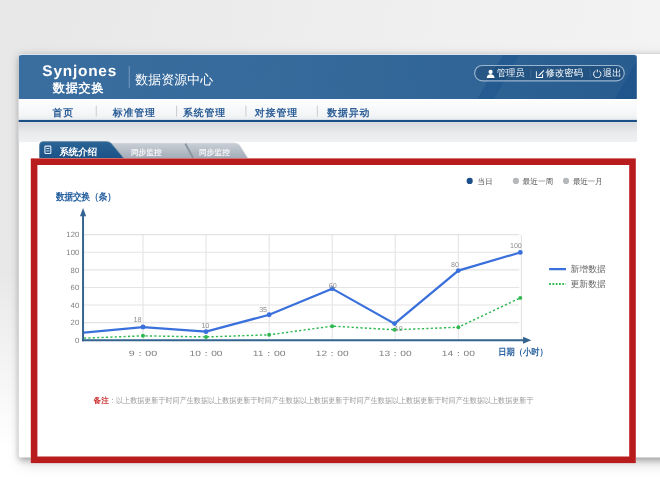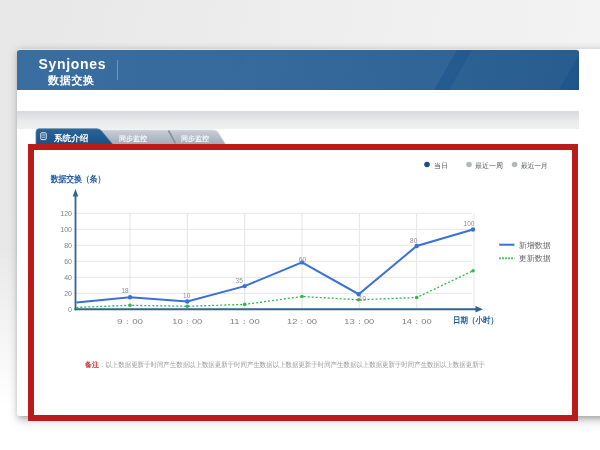--- a/index.html
+++ b/index.html
@@ -55,20 +55,51 @@
 </style>
 </head>
 <body>
 <div class="win">
   <div class="hdr">
     <div class="sheen1"></div>
       <div class="sheen2"></div>
     <div class="logo1">Synjones</div>
     <div class="logo2">数据交换</div>
     <div class="hdiv"></div>
+    <div class="htitle">数据资源中心</div>
+    <div class="pill">
+      <svg style="left:10px" width="8" height="8" viewBox="0 0 8 8">
+          <circle cx="4" cy="2.4" r="1.9" fill="#fff"></circle>
+          <path d="M0.4 8 Q0.7 4.6 4 4.6 Q7.3 4.6 7.6 8 Z" fill="#fff"></path>
+        </svg>
+      <span style="left:19.5px">管理员</span>
+      <div class="pdiv" style="left:49.5px"></div>
+      <svg style="left:55px" width="8" height="8" viewBox="0 0 8 8">
+          <path d="M0.5 1.8 L0.5 7.5 L6.2 7.5 L6.2 4.4" stroke="#fff" stroke-width="1" fill="none"></path>
+          <path d="M2.6 5.2 L7.2 0.6 L7.9 1.3 L3.4 5.8 L2.4 6 Z" fill="#fff"></path>
+        </svg>
+      <span style="left:64px">修改密码</span>
+      <div class="pdiv" style="left:104px"></div>
+      <svg style="left:107px" width="8" height="8" viewBox="0 0 8 8">
+          <path d="M2.3 1.4 A3.4 3.4 0 1 0 5.7 1.4" stroke="#fff" stroke-width="0.9" fill="none"></path>
+          <line x1="4" y1="0" x2="4" y2="2.8" stroke="#fff" stroke-width="0.9"></line>
+        </svg>
+      <span style="left:116px">退出</span>
+    </div>
+  </div>
+  <div class="nav">
+    <span style="left:5.5px;width:70px;">首页</span>
+    <div class="nsep" style="left:69.7px"></div>
+    <span style="left:70px;width:70px;">标准管理</span>
+    <div class="nsep" style="left:142.9px"></div>
+    <span style="left:134px;width:70px;">系统管理</span>
+    <div class="nsep" style="left:205.7px"></div>
+    <span style="left:199.3px;width:70px;">对接管理</span>
+    <div class="nsep" style="left:271.4px"></div>
+    <span style="left:265px;width:70px;">数据异动</span>
   </div>
   <div class="gap"></div>
   <svg class="tabs" width="561" height="16" viewBox="0 0 561 16">
     <defs>
       <linearGradient id="gt" x1="0" y1="0" x2="0" y2="1">
         <stop offset="0" stop-color="#c9cfd6"></stop>
           <stop offset="1" stop-color="#a2acb8"></stop>
       </linearGradient>
       <linearGradient id="bt" x1="0" y1="0" x2="0" y2="1">
         <stop offset="0" stop-color="#2a6396"></stop>

